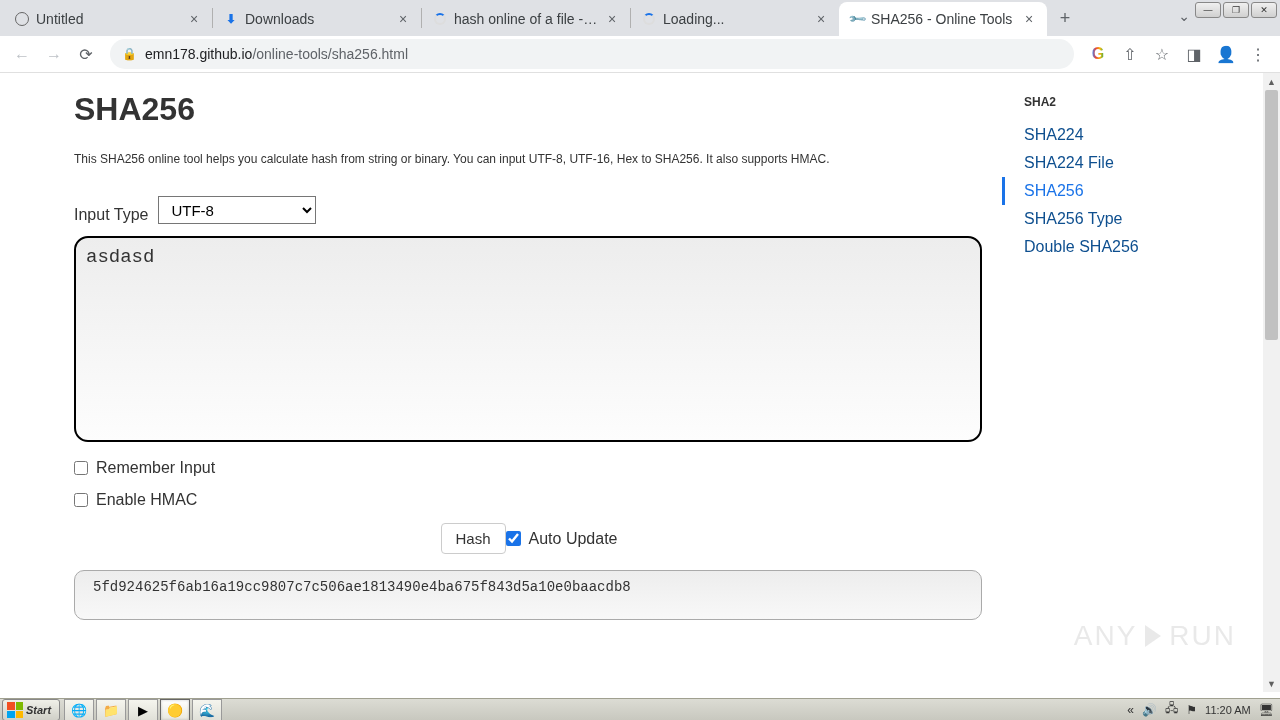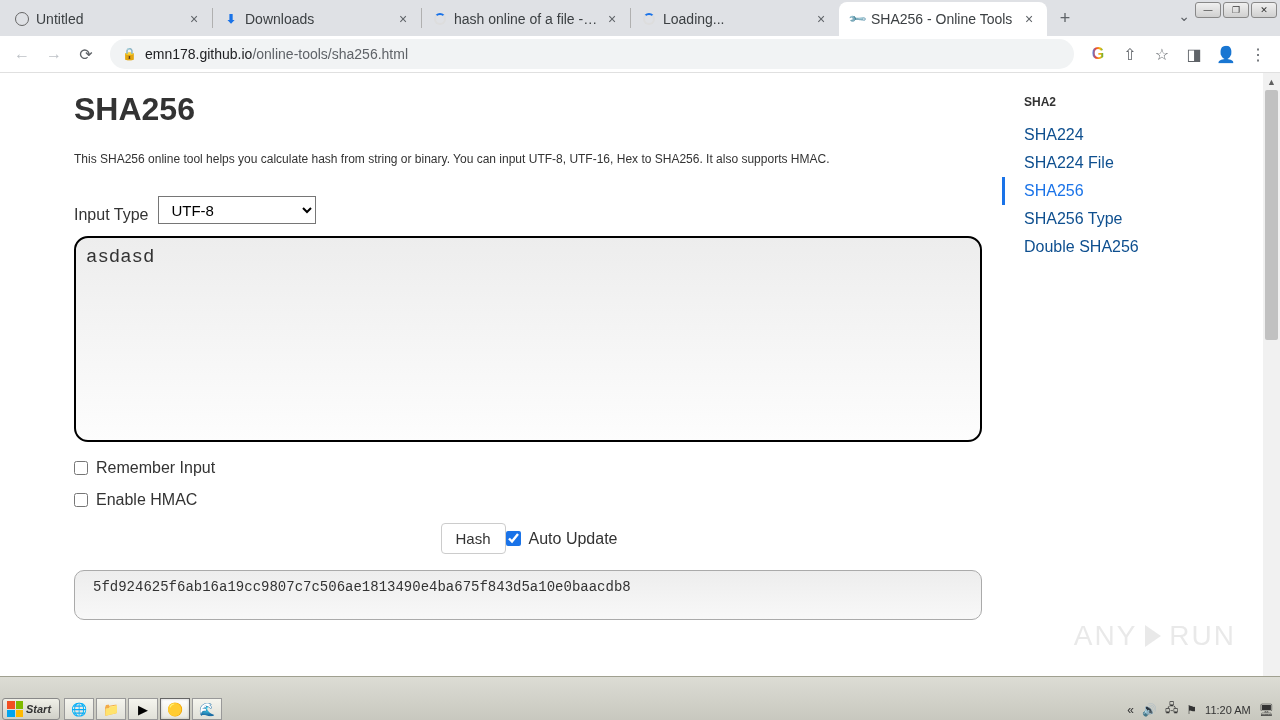--- a/index.html
+++ b/index.html
@@ -59,21 +59,21 @@
 .side-list li { padding: 5px 0; }
 .side-list li a { color: #0e4f8f; text-decoration: none; font-size: 16px; }
 .side-list li.active { border-left: 3px solid #1a73e8; margin-left: -22px; padding-left: 19px; }
 .side-list li.active a { color: #1a73e8; }
 
 
 .watermark { position: absolute; right: 44px; bottom: 40px; display: flex; align-items: center; gap: 6px; color: #d8d8d8; font-size: 28px; font-weight: 300; letter-spacing: 2px; opacity: 0.55; pointer-events: none; }
 .watermark .tri { width: 0; height: 0; border-left: 16px solid #d8d8d8; border-top: 11px solid transparent; border-bottom: 11px solid transparent; margin: 0 2px; }
 
 
-.taskbar { position: absolute; bottom: 0; left: 0; right: 0; height: 44px; background: linear-gradient(#dcdcd4, #c8c8bf); border-top: 1px solid #a0a090; display: flex; align-items: flex-end; padding: 0 2px; font-size: 11px; }
+.taskbar { position: absolute; bottom: 0; left: 0; right: 0; height: 22px; background: linear-gradient(#dcdcd4, #c8c8bf); border-top: 1px solid #a0a090; display: flex; align-items: flex-start; padding: 0 2px; font-size: 11px; }
 .start-btn { height: 22px; display: flex; align-items: center; gap: 3px; padding: 0 8px 0 4px; border: 1px solid #888; border-radius: 3px; background: linear-gradient(#f0f0e8,#d0d0c8); font-weight: 700; color: #333; font-style: italic; }
 .win-logo { width: 16px; height: 16px; display: grid; grid-template: 1fr 1fr / 1fr 1fr; gap: 1px; }
 .win-logo div:nth-child(1){background:#f25022}.win-logo div:nth-child(2){background:#7fba00}.win-logo div:nth-child(3){background:#00a4ef}.win-logo div:nth-child(4){background:#ffb900}
 .tb-apps { display: flex; gap: 2px; margin-left: 4px; }
 .tb-app { width: 30px; height: 22px; border: 1px solid #999; background: linear-gradient(#f5f5ee,#e0e0d8); display: flex; align-items: center; justify-content: center; font-size: 13px; }
 .tb-app.active { background: linear-gradient(#fff,#e8e8e0); border-color: #666; box-shadow: inset 0 0 3px rgba(0,0,0,0.2); }
 .tray { margin-left: auto; display: flex; align-items: center; gap: 8px; padding-right: 4px; color: #333; }
 .tray-icon { font-size: 12px; }
 .clock { font-size: 11px; }
 

